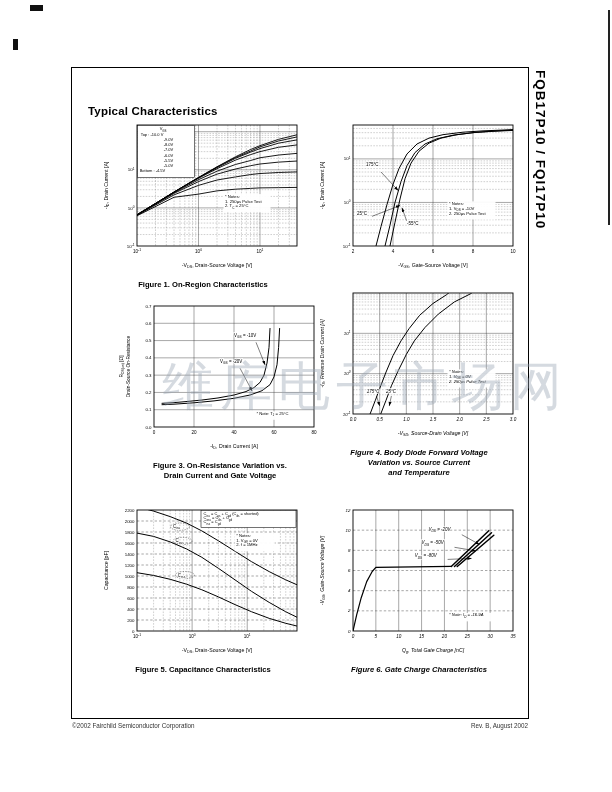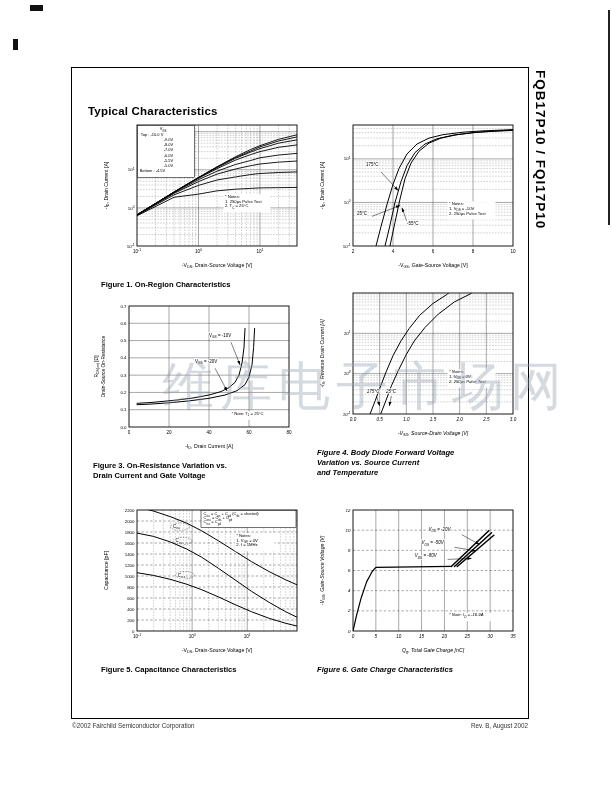--- a/index.html
+++ b/index.html
@@ -5,24 +5,24 @@
   html,body{margin:0;padding:0;}
   body{width:612px;height:792px;background:#f2f2f0;position:relative;overflow:hidden;
        font-family:"Liberation Sans",sans-serif;color:#000;}
   .sheet{position:absolute;left:0;top:0;width:612px;height:792px;background:#ffffff;}
   .frame{position:absolute;left:71px;top:67px;width:456px;height:650px;border:1.6px solid #000;background:#fff;}
   .page-title{position:absolute;left:88px;top:78px;font-size:11.5px;font-weight:bold;letter-spacing:.2px;margin-top:27px;}
   .part-number{position:absolute;left:533px;top:70px;writing-mode:vertical-rl;
                font-size:13.5px;font-weight:bold;letter-spacing:1px;white-space:nowrap;}
   .fig{position:absolute;width:204px;}
   #f1{left:101px;top:118px;} #f2{left:317px;top:118px;}
-  #f3{left:93px;top:299px;} #f4{left:317px;top:286px;font-style:italic;}
+  #f3{left:118px;top:299px;} #f4{left:317px;top:286px;font-style:italic;}
   #f5{left:101px;top:503px;} #f6{left:317px;top:503px;font-style:italic;}
   .fig svg{display:block;width:204px;height:152px;}
-  .cap{margin-top:10px;text-align:left;font-size:7.6px;font-weight:bold;
+  .cap{margin-top:10px;text-align:center;font-size:7.6px;font-weight:bold;
        white-space:pre-line;line-height:1.3;}
   .footer-left{position:absolute;left:72px;top:722px;font-size:6.3px;color:#333;}
   .footer-right{position:absolute;right:84px;top:722px;font-size:6.3px;color:#333;}
   .watermark{position:absolute;left:162px;top:352px;font-size:52px;letter-spacing:6px;
              color:rgba(150,162,178,.40);white-space:nowrap;pointer-events:none;z-index:5;}
   .scan-mark-a{position:absolute;left:30px;top:5px;width:13px;height:6px;background:#111;}
   .scan-mark-b{position:absolute;left:13px;top:39px;width:5px;height:11px;background:#111;}
   .scan-line{position:absolute;left:608px;top:10px;width:2px;height:215px;background:#222;}
   
   svg text{fill:#000;font-family:"Liberation Sans",sans-serif;}

